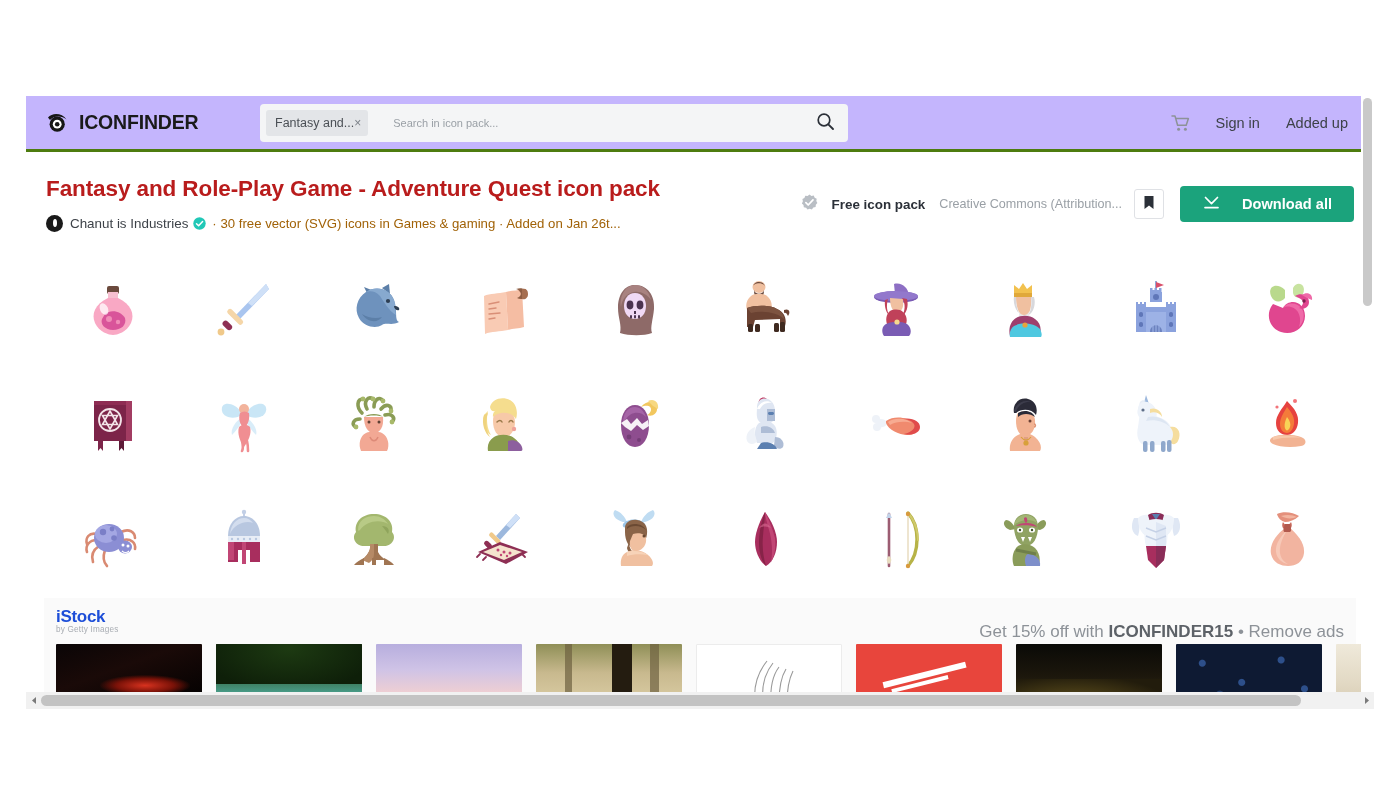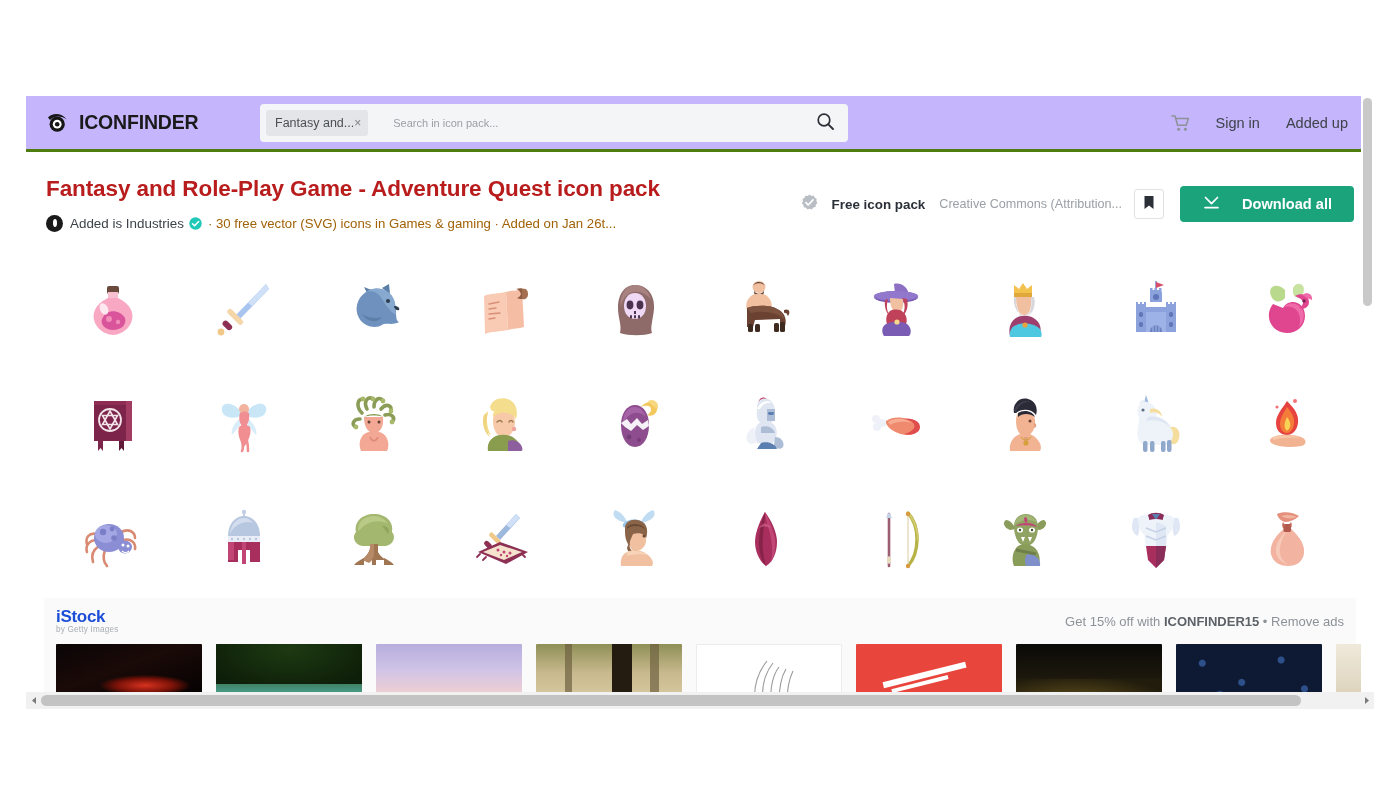--- a/index.html
+++ b/index.html
@@ -250,24 +250,25 @@
     color: #1d4ed8;
     letter-spacing: -0.3px;
   }
   .istock-sub {
     font-size: 8.2px;
     color: #a9adb3;
     letter-spacing: 0.2px;
     margin-top: 1px;
   }
   .ad-promo {
-    font-size: 13px;
+    font-size: 17px;
     color: #8d9298;
     padding-top: 6px;
     white-space: nowrap;
+    margin-top: 8px;
   }
   .ad-promo b { color: #5d6268; font-weight: bold; }
   .ad-promo .rm { cursor: pointer; }
   .ad-thumbs {
     display: flex;
     gap: 14px;
     margin-top: 2px;
   }
   .ad-thumb {
     width: 146px;
@@ -366,21 +367,21 @@
         <a class="hdr-link">Sign in</a>
         <a class="hdr-link">Added up</a>
       </div>
     </div>
 
     <div class="pack-head">
       <div class="pack-head-left">
         <div class="pack-title">Fantasy and Role-Play Game - Adventure Quest icon pack</div>
         <div class="pack-meta">
           <span class="author-avatar"></span>
-          <a class="author-name">Added is Industries</a>
+          <a class="author-name">Chanut is Industries</a>
           <span class="verified">
             <svg width="13" height="13" viewBox="0 0 13 13">
               <circle cx="6.5" cy="6.5" r="6.2" fill="#21c8b7"></circle>
               <path d="M3.5 6.7 L5.6 8.8 L9.6 4.5" fill="none" stroke="#ffffff" stroke-width="1.5" stroke-linecap="round" stroke-linejoin="round"></path>
             </svg>
           </span>
           <span class="meta-rest">· 30 free vector (SVG) icons in Games &amp; gaming · Added on Jan 26t...</span>
         </div>
       </div>
 

